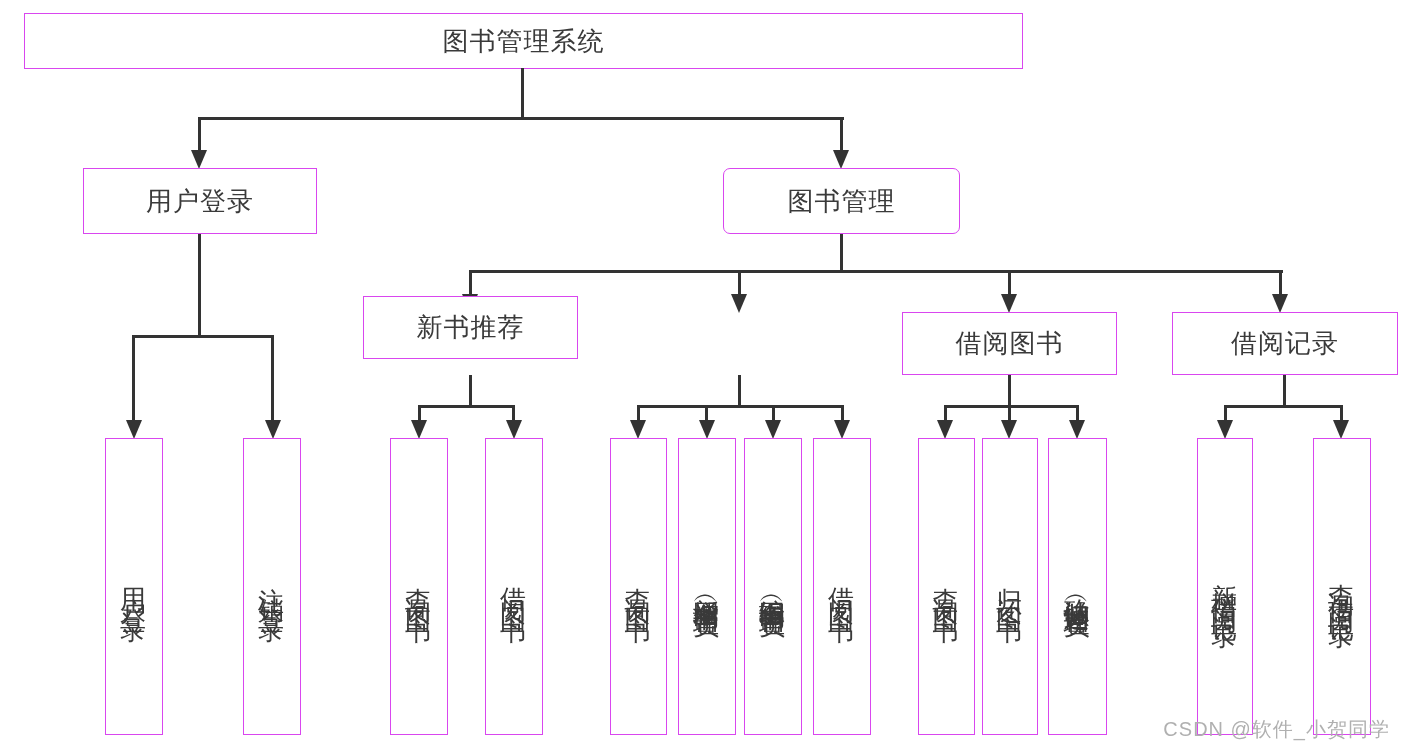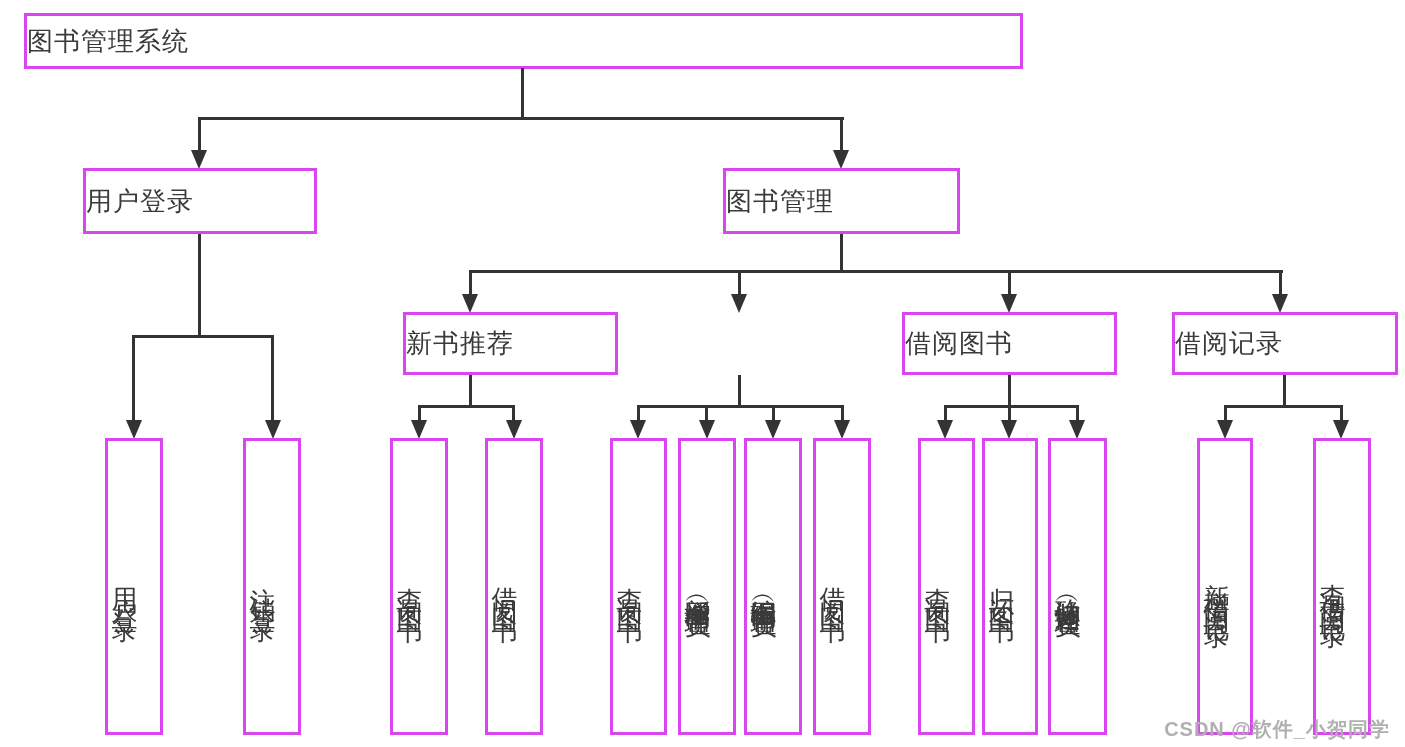--- a/index.html
+++ b/index.html
@@ -2,39 +2,39 @@
 <html><head>
 <meta charset="utf-8">
 <style>
   html,body { margin:0; padding:0; background:#ffffff; }
   .canvas {
     position:relative; width:1405px; height:747px; background:#ffffff;
     font-family:"Liberation Sans","DejaVu Sans",sans-serif; color:#3a3a3a;
     overflow:hidden;
   }
   .box {
-    position:absolute; background:#ffffff; border:3px solid #d946ef;
-    box-sizing:border-box; display:flex; align-items:center; justify-content:flex-start;
+    position:absolute; background:#ffffff; border:1px solid #d946ef;
+    box-sizing:border-box; display:flex; align-items:center; justify-content:center;
     font-size:26px; color:#3a3a3a;
   }
   .hlabel { letter-spacing:1px; white-space:nowrap; }
   .vtext { writing-mode:vertical-rl; white-space:nowrap; }
   .v4 { letter-spacing:10px; }
   .v6 { letter-spacing:8px; }
   .v9 { letter-spacing:2px; }
   .hline { position:absolute; height:3px; background:#333333; }
   .vline { position:absolute; width:3px;  background:#333333; }
   .arrow {
     position:absolute; width:0; height:0;
     border-left:8px solid transparent; border-right:8px solid transparent;
     border-top:19px solid #333333;
   }
   .watermark {
     position:absolute; font-size:20px; color:#b0b0b0; letter-spacing:1px;
-    white-space:nowrap; z-index:5;font-weight:bold;
+    white-space:nowrap; z-index:5;
   }
 </style>
 </head>
 <body>
 
 <div class="canvas">
 
   <div class="box" style="left:24px;top:13px;width:999px;height:56px;">
     <span class="hlabel">图书管理系统</span>
   </div>
@@ -42,21 +42,21 @@
   <div class="vline" style="left:521px;top:68px;height:51px;"></div>
   <div class="hline" style="left:198px;top:117px;width:646px;"></div>
   <div class="vline" style="left:198px;top:117px;height:34px;"></div>
   <div class="arrow" style="left:191px;top:150px;"></div>
   <div class="vline" style="left:840px;top:117px;height:34px;"></div>
   <div class="arrow" style="left:833px;top:150px;"></div>
 
   <div class="box" style="left:83px;top:168px;width:234px;height:66px;">
     <span class="hlabel">用户登录</span>
   </div>
-  <div class="box" style="left:723px;top:168px;width:237px;height:66px;">
+  <div class="box" style="left:723px;top:168px;width:237px;height:66px;border-radius:7px;">
     <span class="hlabel">图书管理</span>
   </div>
 
   <div class="vline" style="left:198px;top:234px;height:103px;"></div>
   <div class="hline" style="left:132px;top:335px;width:142px;"></div>
   <div class="vline" style="left:132px;top:335px;height:86px;"></div>
   <div class="arrow" style="left:126px;top:420px;"></div>
   <div class="vline" style="left:271px;top:335px;height:86px;"></div>
   <div class="arrow" style="left:265px;top:420px;"></div>
 
@@ -64,21 +64,21 @@
   <div class="hline" style="left:469px;top:270px;width:814px;"></div>
   <div class="vline" style="left:469px;top:270px;height:26px;"></div>
   <div class="arrow" style="left:462px;top:294px;"></div>
   <div class="vline" style="left:738px;top:270px;height:26px;"></div>
   <div class="arrow" style="left:731px;top:294px;"></div>
   <div class="vline" style="left:1008px;top:270px;height:26px;"></div>
   <div class="arrow" style="left:1001px;top:294px;"></div>
   <div class="vline" style="left:1279px;top:270px;height:26px;"></div>
   <div class="arrow" style="left:1272px;top:294px;"></div>
 
-  <div class="box" style="left:363px;top:312px;width:215px;height:63px;margin-left:40px;">
+  <div class="box" style="left:363px;top:296px;width:215px;height:63px;">
     <span class="hlabel">新书推荐</span>
   </div>
   <div class="box" style="left:902px;top:312px;width:215px;height:63px;">
     <span class="hlabel">借阅图书</span>
   </div>
   <div class="box" style="left:1172px;top:312px;width:226px;height:63px;">
     <span class="hlabel">借阅记录</span>
   </div>
 
   <div class="vline" style="left:469px;top:375px;height:32px;"></div>

